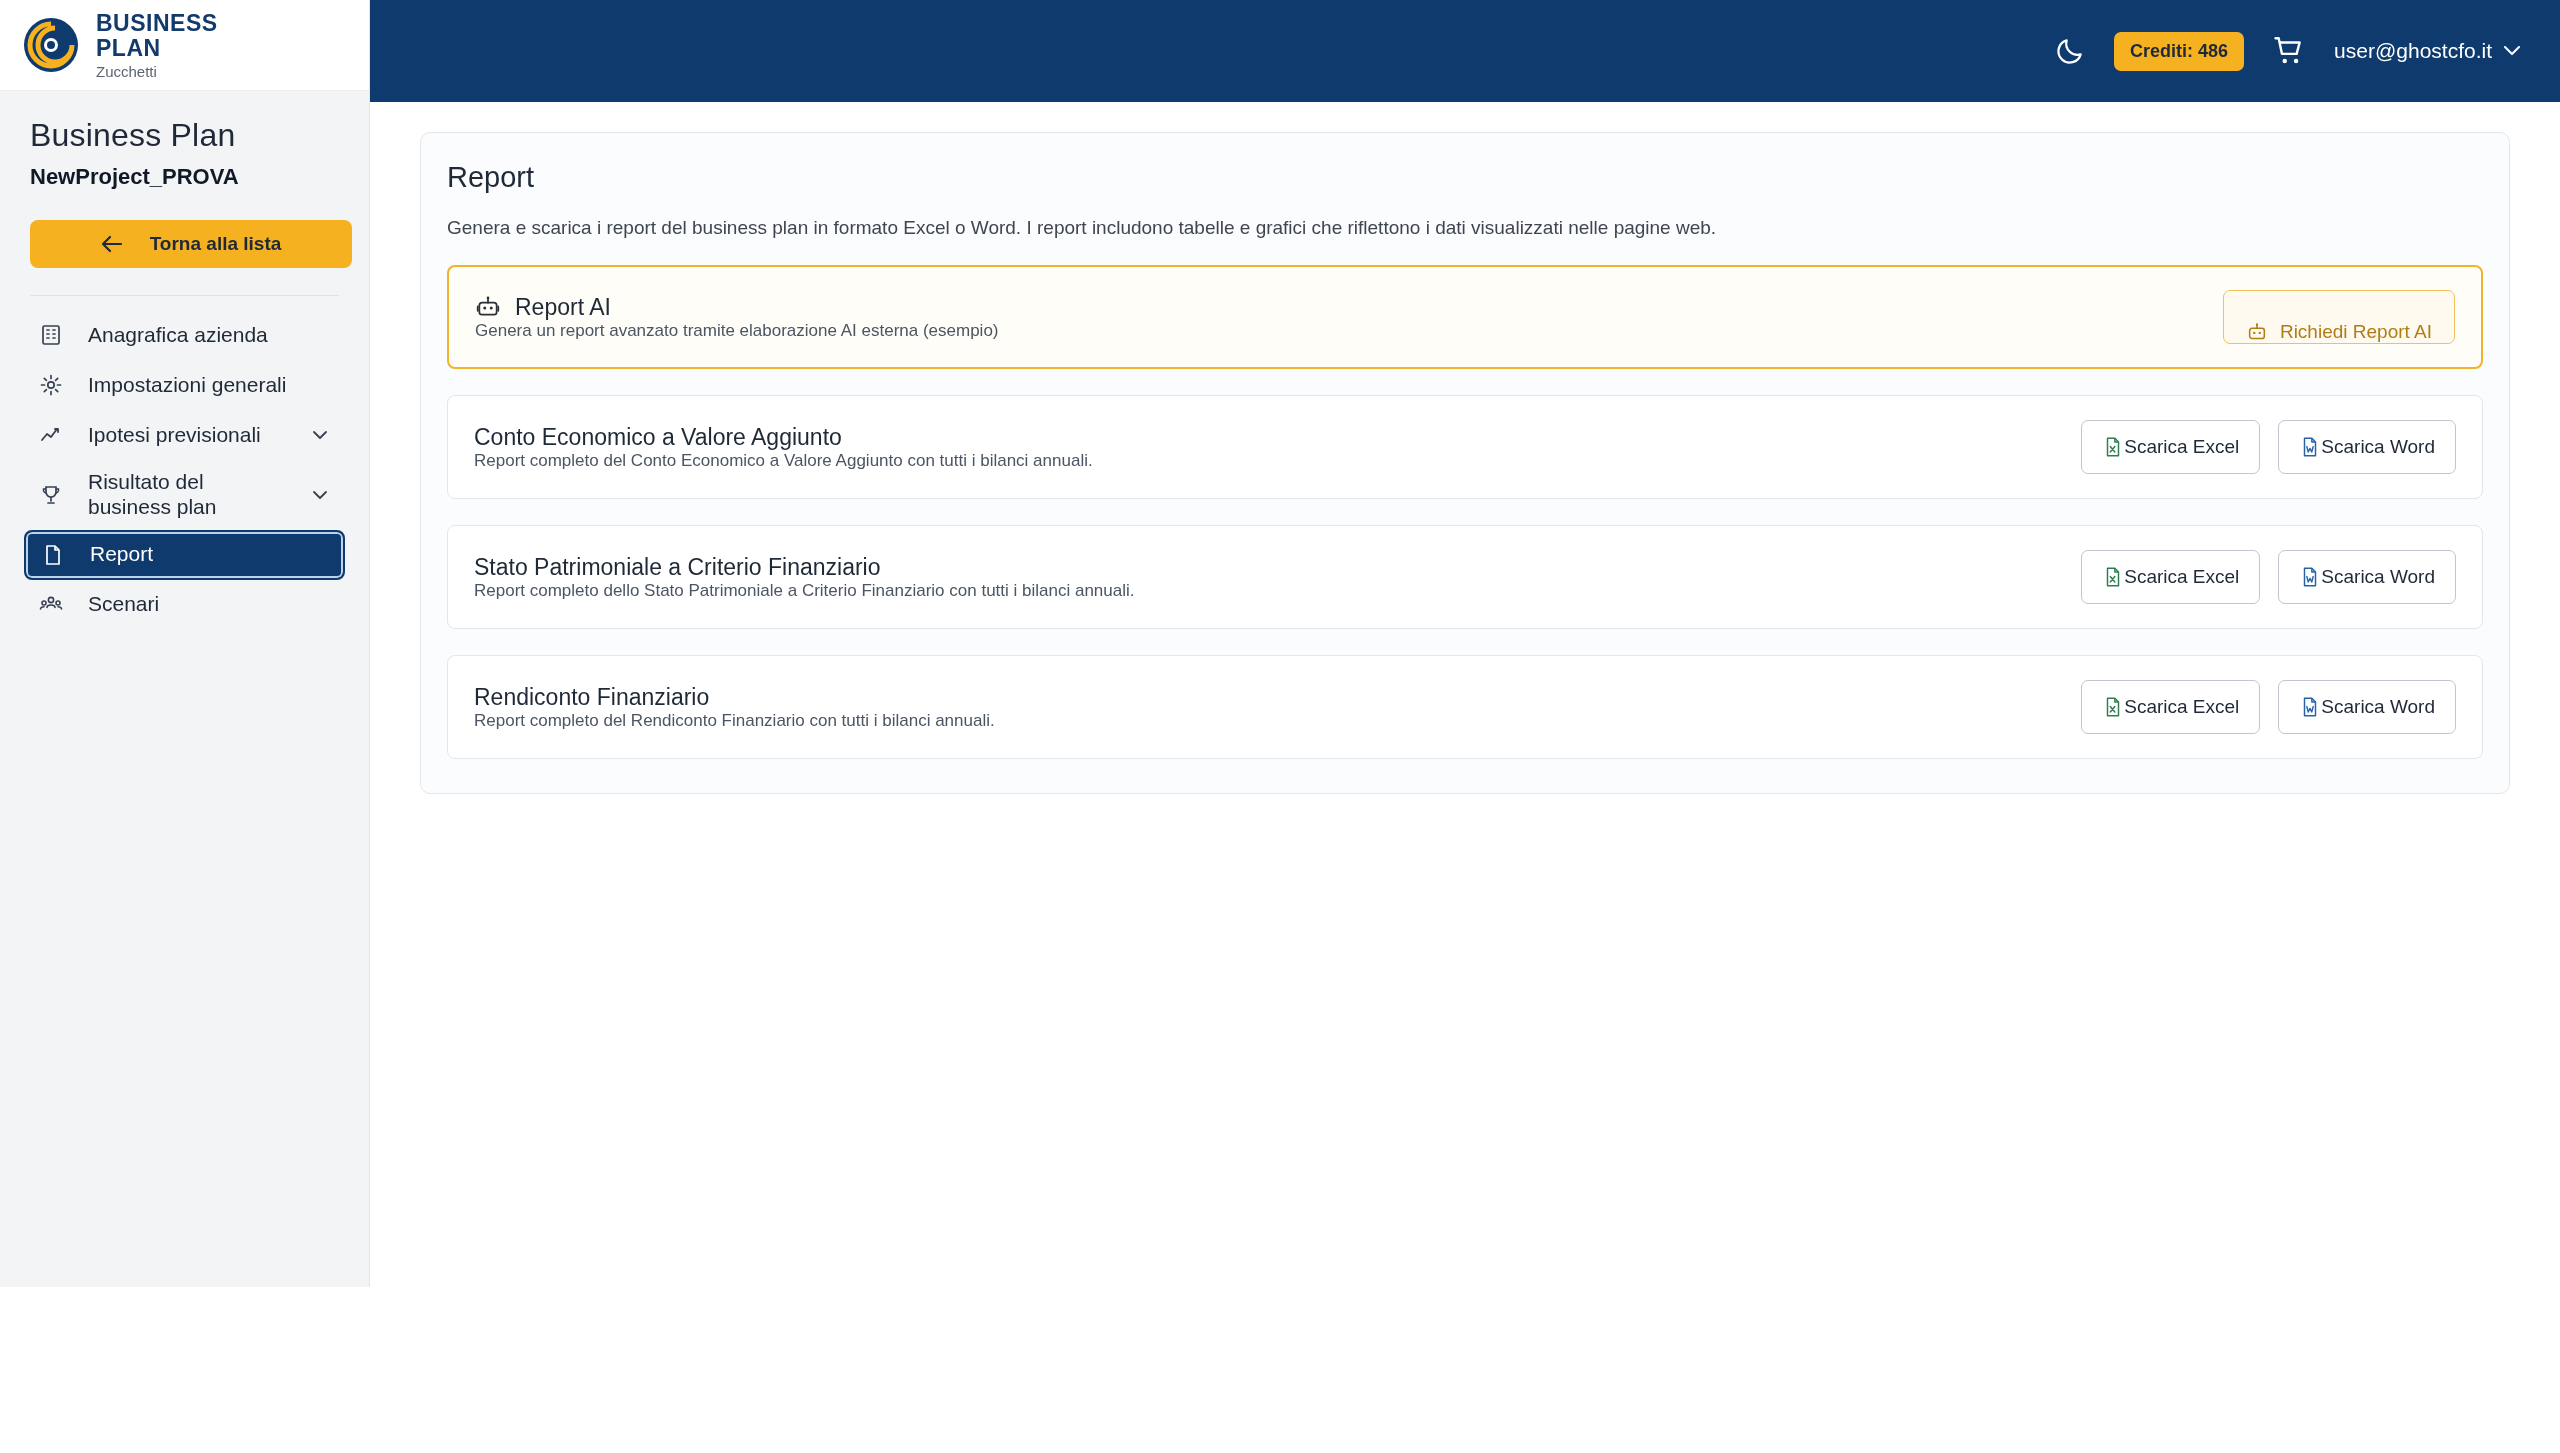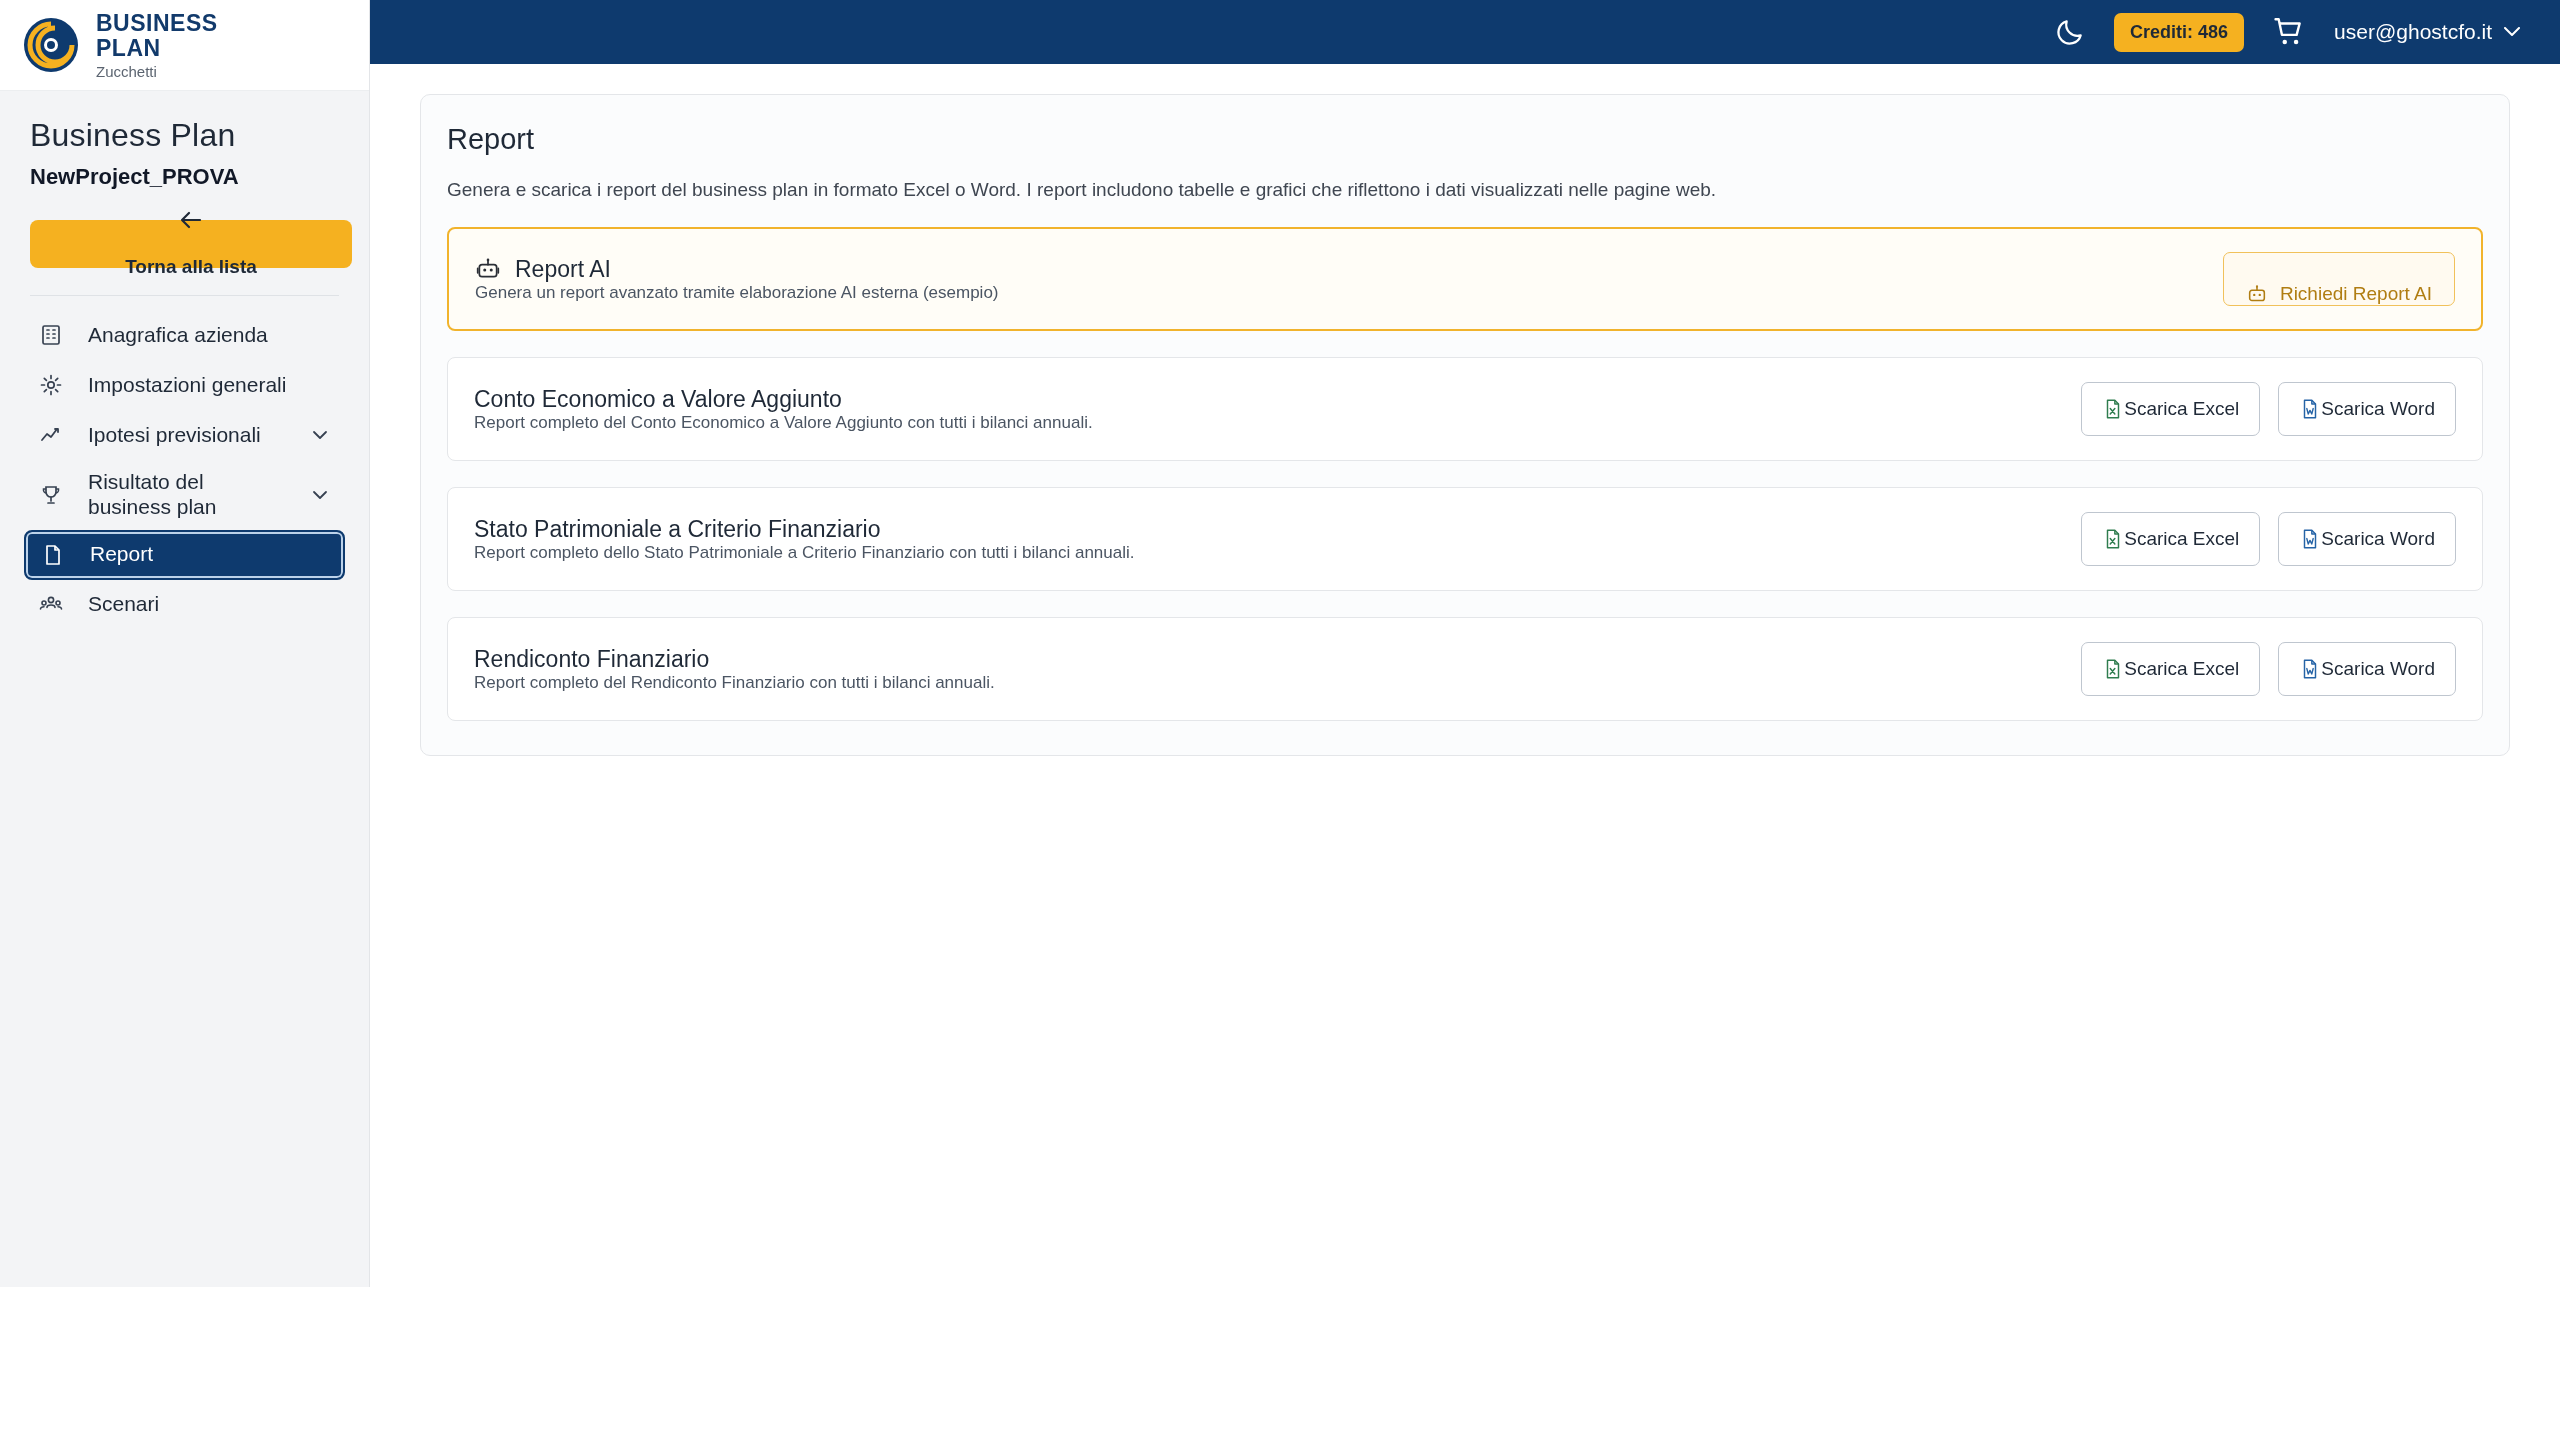--- a/index.html
+++ b/index.html
@@ -60,21 +60,20 @@
     border-radius: 8px;
     height: 48px;
     width: 322px;
     font-size: 19px;
     font-weight: bold;
     display: flex;
     align-items: center;
     justify-content: center;
     gap: 27px;
     cursor: pointer;
-    flex-direction: column;
   }
 
   .divider { height: 1px; background: #dfe2e6; margin: 27px 30px 0 30px; }
 
   .nav { margin-top: 14px; padding: 0 24px; }
   .nav-item {
     display: flex;
     align-items: center;
     gap: 24px;
     padding: 10px 14px;
@@ -98,21 +97,21 @@
     width: 26px; height: 26px; flex: 0 0 26px;
     display: inline-flex; align-items: center; justify-content: center;
     color: #374151;
   }
   .nav-item.active .nav-ico { color: #ffffff; }
   .chev { width: 22px; height: 22px; flex: 0 0 22px; color: #374151; display:inline-flex; align-items:center; justify-content:center;}
 
   
   .main-col { flex: 1; display: flex; flex-direction: column; min-width: 0; }
   .topbar {
-    height: 64px;
+    height: 102px;
     background: #0e3a6e;
     display: flex;
     align-items: center;
     justify-content: flex-end;
     gap: 24px;
     padding: 0 40px;
     color: #fff;
   }
   .moon-btn { width: 40px; height: 40px; display: flex; align-items: center; justify-content: center; cursor: pointer; }
   .credits {

